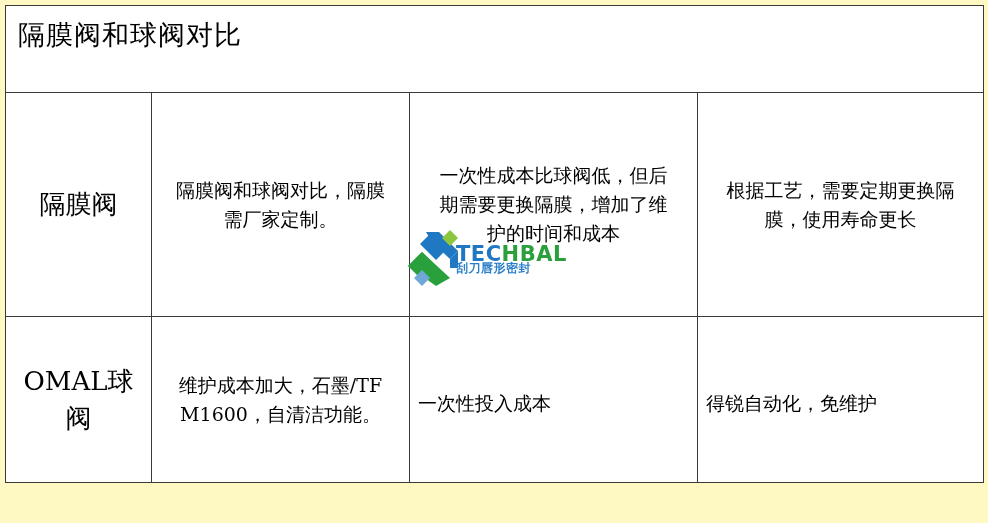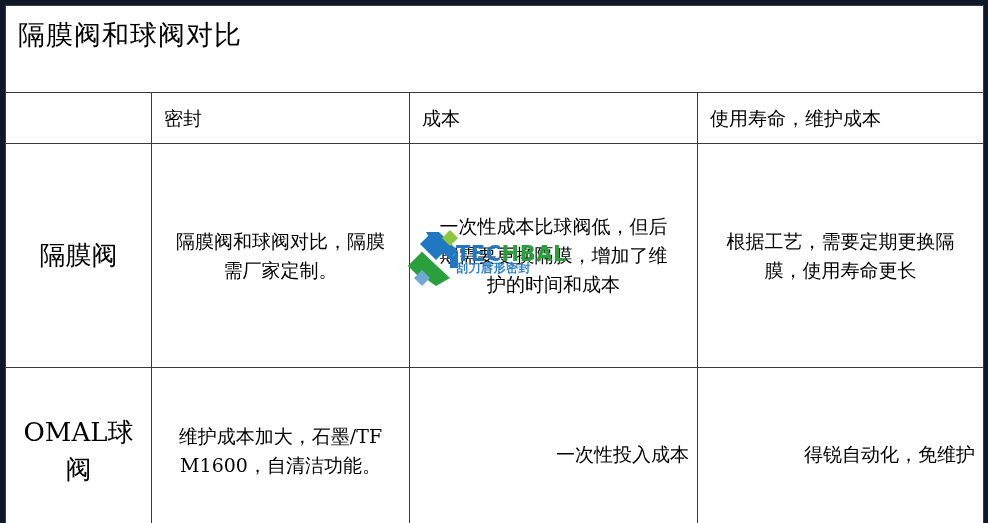--- a/index.html
+++ b/index.html
@@ -12,21 +12,21 @@
     height: 523px;
     font-family: "DejaVu Serif", "Liberation Serif", serif;
     color: #000000;
     overflow: hidden;
   }
 
   #page {
     position: relative;
     width: 988px;
     height: 523px;
-    background: #0f172a;
+    background: #fef9c3;
   }
 
   table.cmp {
     position: absolute;
     left: 5px;
     top: 5px;
     width: 978px;
     border-collapse: collapse;
     table-layout: fixed;
     background: #ffffff;
@@ -96,21 +96,21 @@
     margin: 0 auto;
     max-width: 238px;
   }
   .cell-narrow-life {
     display: block;
     margin: 0 auto;
     max-width: 236px;
   }
   .cell-single {
     display: block;
-    text-align: right;
+    text-align: left;
     margin-top: 7px;
   }
 
   
   #watermark {
     position: absolute;
     left: 406px;
     top: 226px;
     width: 172px;
     height: 62px;
@@ -160,34 +160,20 @@
         <col class="c3">
     </colgroup>
     <tbody>
 
       <tr class="title-row">
         <td colspan="4">
           <div class="title-text">隔膜阀和球阀对比</div>
         </td>
       </tr>
 
-      <tr class="header-row">
-        <td class="corner-cell">
-          <div class="header-text"></div>
-        </td>
-        <td>
-          <div class="header-text">密封</div>
-        </td>
-        <td>
-          <div class="header-text">成本</div>
-        </td>
-        <td>
-          <div class="header-text">使用寿命，维护成本</div>
-        </td>
-      </tr>
 
       <tr class="body-row-1">
         <td>
           <div class="rowhead-text">隔膜阀</div>
         </td>
         <td>
           <div class="cell-text">
             <span class="cell-narrow">隔膜阀和球阀对比，隔膜需厂家定制。</span>
           </div>
         </td>

